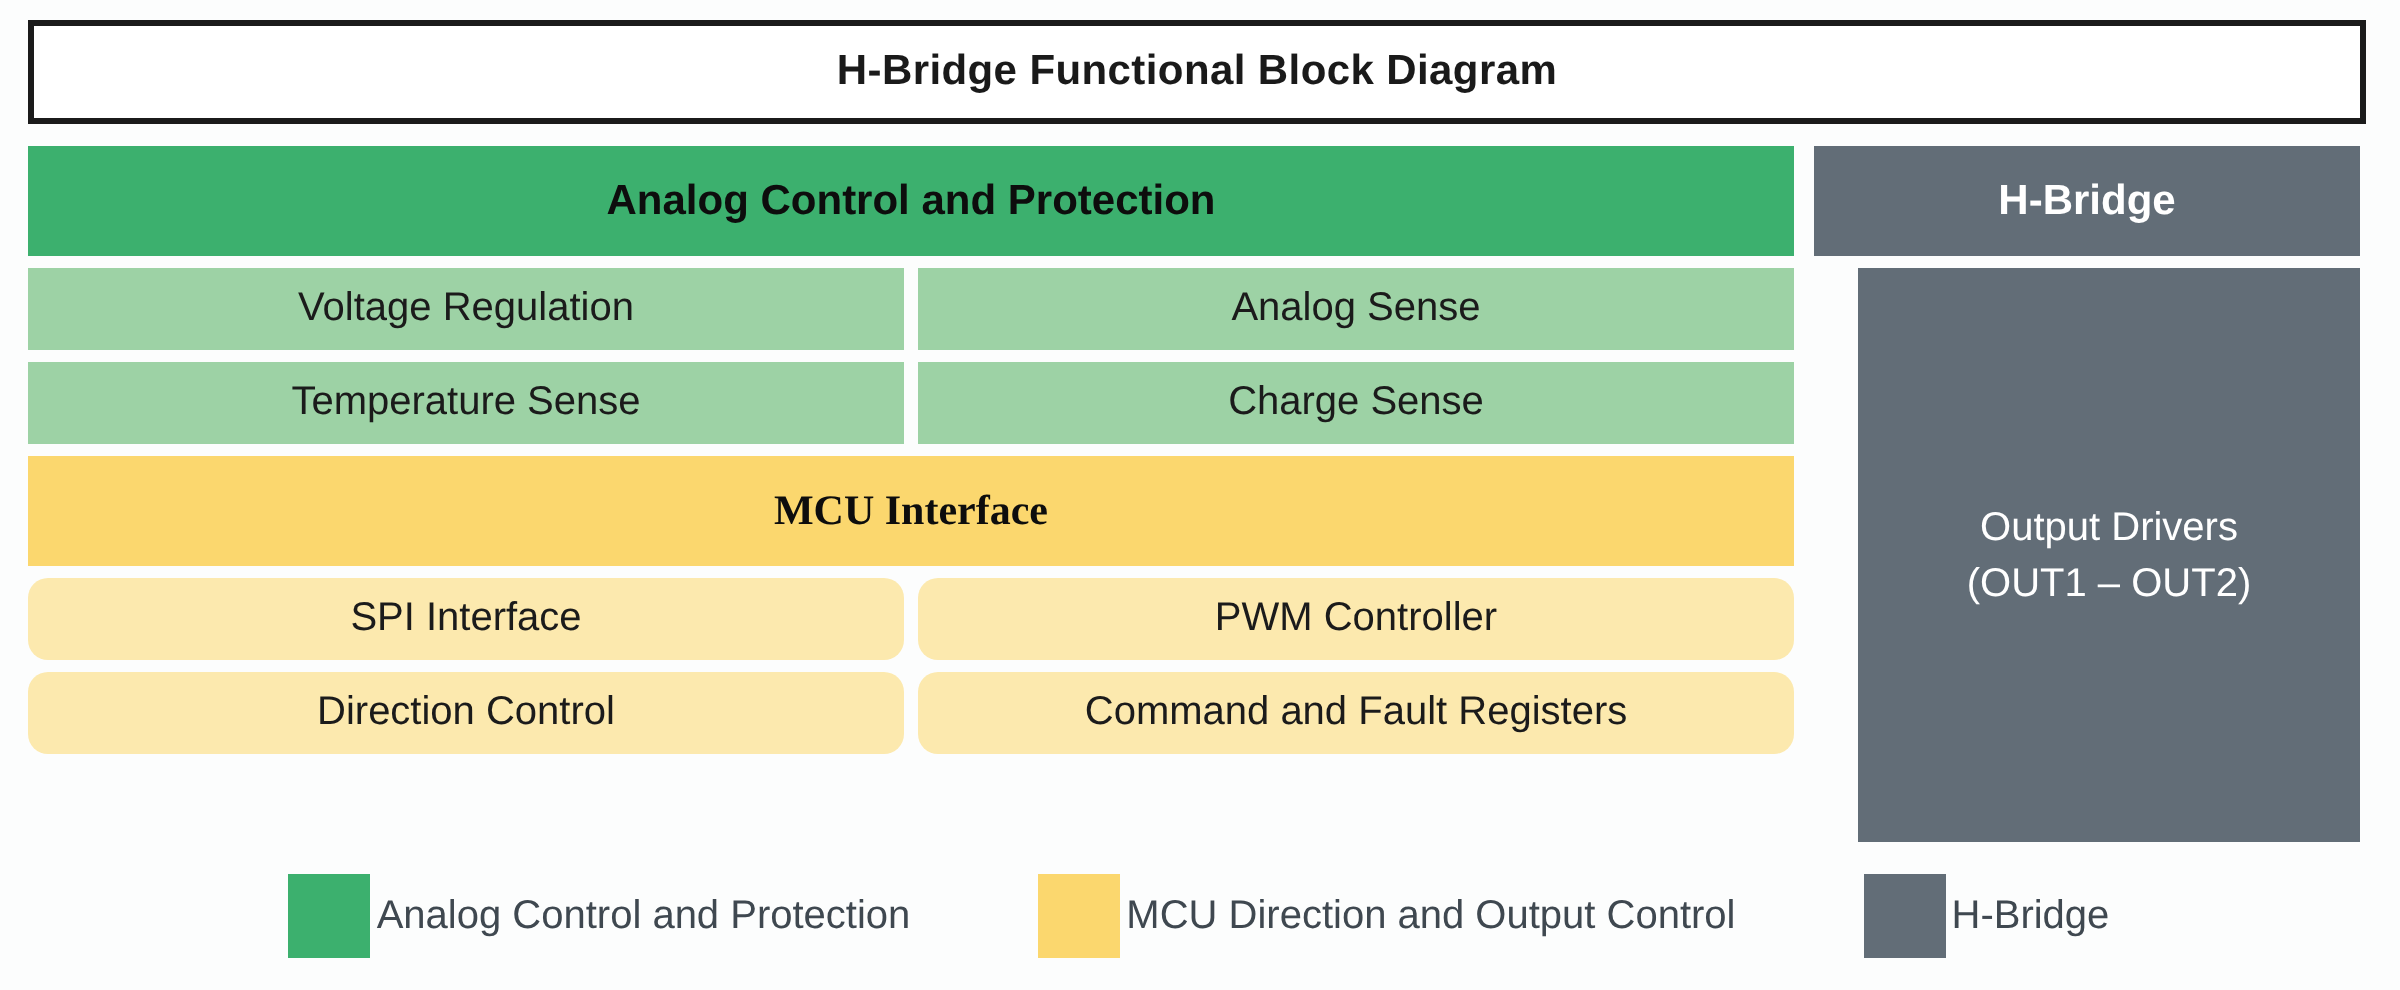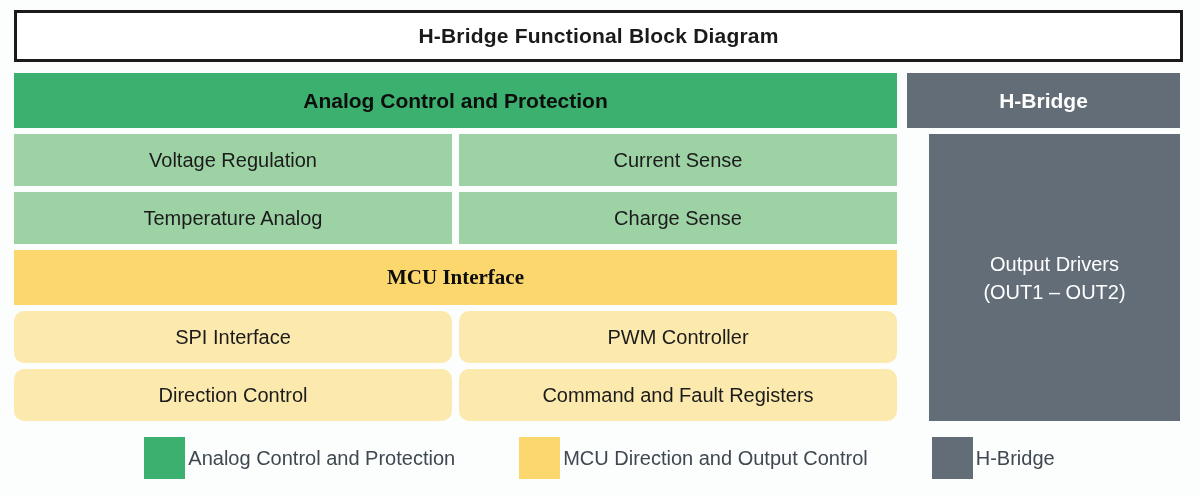--- a/index.html
+++ b/index.html
@@ -57,21 +57,21 @@
   .hdr-green  { background: #3cb06e; color: #0d0d0d; }
   .hdr-yellow { background: #fbd76e; color: #0d0d0d; font-family: Liberation Serif, serif; }
   .hdr-gray   { background: #626d77; color: #ffffff; }
   .cells-grid {
     display: grid;
     grid-template-columns: 1fr 1fr;
     column-gap: 7px;
     row-gap: 6px;
   }
   .cell {
-    height: 52px;
+    height: 41px;
     display: flex;
     align-items: center;
     justify-content: center;
     font-size: 20px;
     color: #1b1b1b;
   }
   .cell-green  { background: #9dd2a5; }
   .cell-yellow { background: #fce9ae; border-radius: 10px; }
   .big-block {
     flex: 1;
@@ -117,22 +117,22 @@
   <div class="title-bar">H-Bridge Functional Block Diagram</div>
 
   <div class="main">
 
     <div class="left-col">
 
       <div class="section-header hdr-green">Analog Control and Protection</div>
 
       <div class="cells-grid">
         <div class="cell cell-green">Voltage Regulation</div>
-        <div class="cell cell-green">Current Sense</div>
-        <div class="cell cell-green">Temperature Analog</div>
+        <div class="cell cell-green">Analog Sense</div>
+        <div class="cell cell-green">Temperature Sense</div>
         <div class="cell cell-green">Charge Sense</div>
       </div>
 
       <div class="section-header hdr-yellow">MCU Interface</div>
 
       <div class="cells-grid">
         <div class="cell cell-yellow">SPI Interface</div>
         <div class="cell cell-yellow">PWM Controller</div>
         <div class="cell cell-yellow">Direction Control</div>
         <div class="cell cell-yellow">Command and Fault Registers</div>

